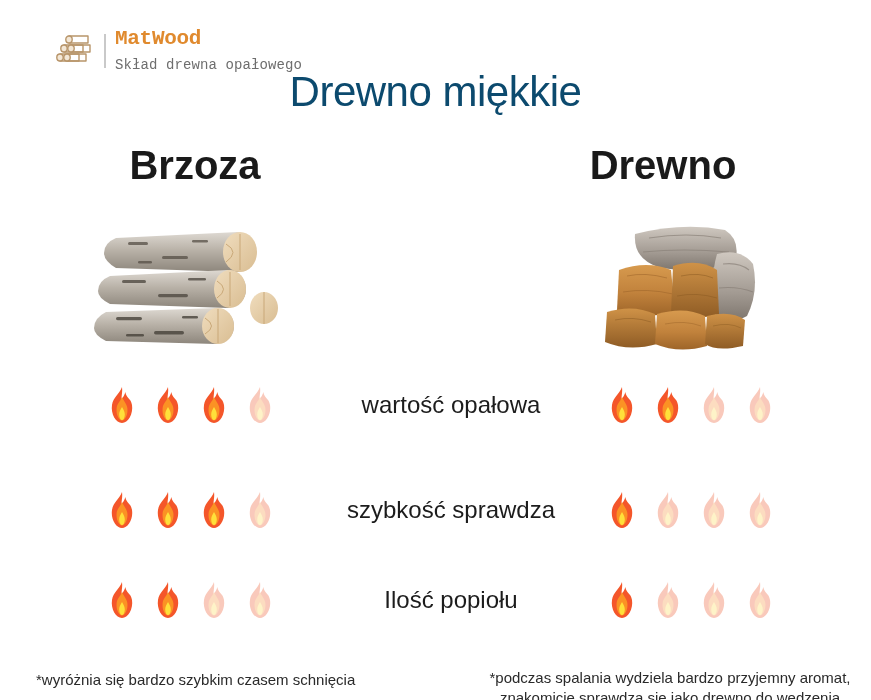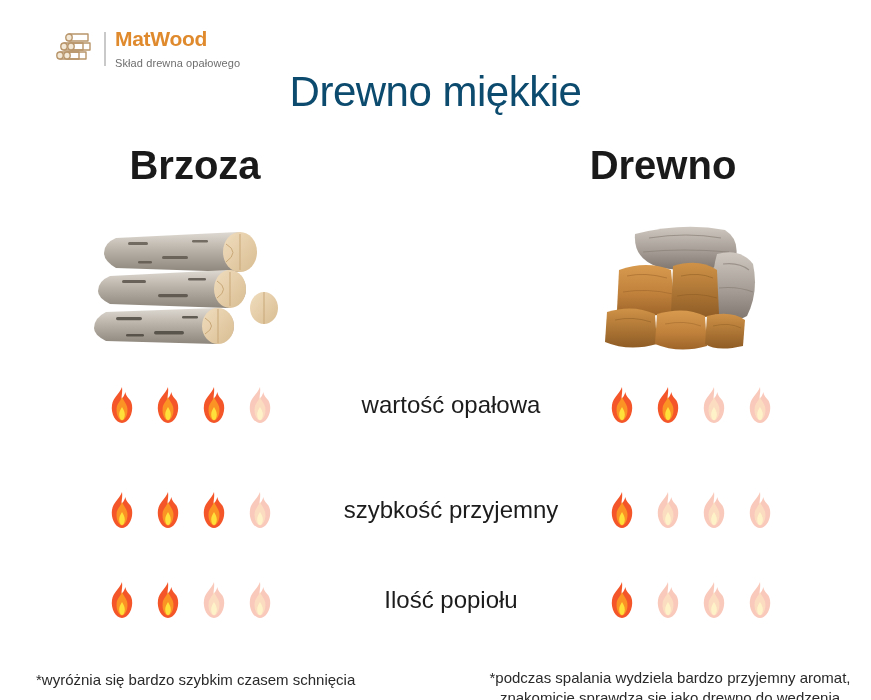--- a/index.html
+++ b/index.html
@@ -5,26 +5,26 @@
   * { box-sizing: border-box; margin: 0; padding: 0; }
   html, body {
     width: 871px; height: 700px;
     background: #ffffff;
     font-family: "Liberation Sans", sans-serif;
     overflow: hidden;
   }
   .page { position: relative; width: 871px; height: 700px; background: #fff; }
 
   
-  .logo { position: absolute; left: 55px; top: 28px; display: flex; align-items: center; gap: 9px; }
+  .logo { position: absolute; left: 55px; top: 28px; display: flex; align-items: center; gap: 9px; font-family: Liberation Mono, monospace; }
   .logo-mark { width: 40px; height: 38px; }
   .logo-divider { width: 2px; height: 34px; background: #c9c9c9; }
   .logo-text { display: flex; flex-direction: column; justify-content: center; }
   .logo-name { font-size: 21px; font-weight: bold; color: #e08a2e; letter-spacing: -0.3px; line-height: 1.05; }
-  .logo-tag { font-size: 11px; color: #6e6e6e; letter-spacing: 0.1px; margin-top: 7px; }
+  .logo-tag { font-size: 14px; color: #6e6e6e; letter-spacing: 0.1px; margin-top: 7px; }
 
   
   .title {
     position: absolute; top: 68px; left: 0; width: 871px;
     text-align: center; font-size: 42px; font-weight: normal;
     color: #0c4a6e; letter-spacing: -0.5px;
   }
 
   
   .col-head { position: absolute; top: 143px; width: 300px; text-align: center; font-size: 40px; color: #1a1a1a; font-weight: bold; }
@@ -275,21 +275,21 @@
           </svg>
         </span>
       <span class="flame">
           <svg viewBox="0 0 30 38">
             <path d="M15 1 C12 9 6 11 5 19 C3.6 28 9 37 15 37 C21 37 26.4 28 25 19 C24 12 19 12 18.4 6 C17.2 9.5 16.6 11 14.4 13 C14.8 8.5 15.6 5 15 1 Z" fill="#f9c9bb"></path>
             <path d="M15 11 C13 16 10 17.5 9.6 22.5 C9 28.5 12 34.5 15 34.5 C18 34.5 21 28.5 20.4 22.5 C20 18.5 17.6 16.5 15 11 Z" fill="#fcdcc0"></path>
             <path d="M15 21 C13.4 24 12.2 25.5 12.2 28.5 C12.2 32 13.6 34 15 34 C16.4 34 17.8 32 17.8 28.5 C17.8 25.5 16.6 24 15 21 Z" fill="#fef3c8"></path>
           </svg>
         </span>
     </div>
-    <div class="row-label">szybkość przyjemny</div>
+    <div class="row-label">szybkość sprawdza</div>
     <div class="flames right">
       <span class="flame">
           <svg viewBox="0 0 30 38">
             <path d="M15 1 C12 9 6 11 5 19 C3.6 28 9 37 15 37 C21 37 26.4 28 25 19 C24 12 19 12 18.4 6 C17.2 9.5 16.6 11 14.4 13 C14.8 8.5 15.6 5 15 1 Z" fill="#f4562a"></path>
             <path d="M15 11 C13 16 10 17.5 9.6 22.5 C9 28.5 12 34.5 15 34.5 C18 34.5 21 28.5 20.4 22.5 C20 18.5 17.6 16.5 15 11 Z" fill="#fb9224"></path>
             <path d="M15 21 C13.4 24 12.2 25.5 12.2 28.5 C12.2 32 13.6 34 15 34 C16.4 34 17.8 32 17.8 28.5 C17.8 25.5 16.6 24 15 21 Z" fill="#ffe03a"></path>
           </svg>
         </span>
       <span class="flame">
           <svg viewBox="0 0 30 38">

